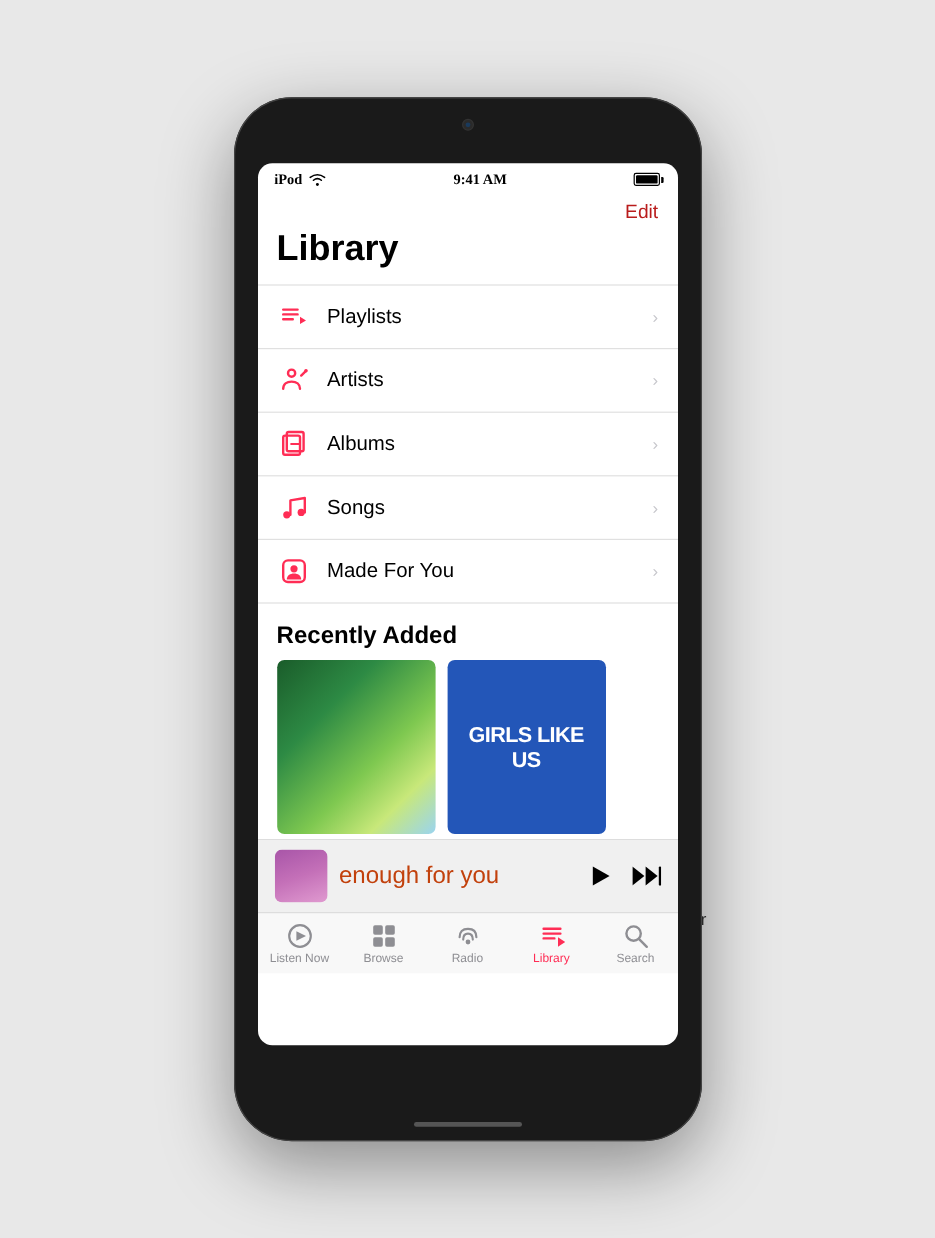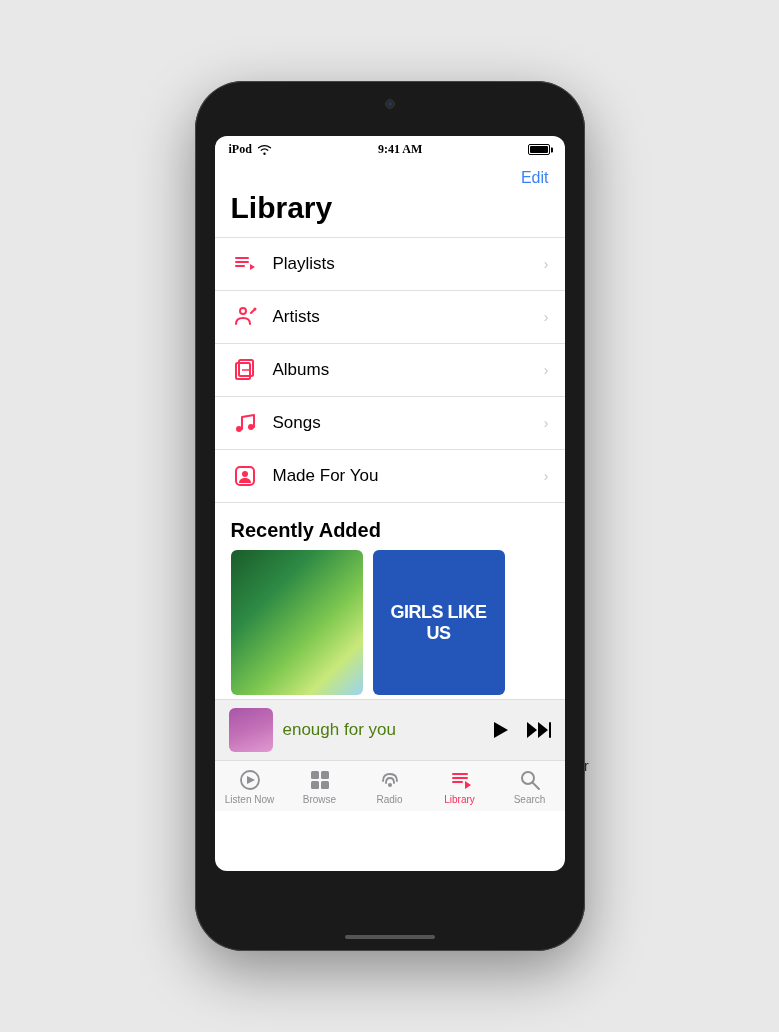--- a/index.html
+++ b/index.html
@@ -185,21 +185,21 @@
     }
 
     
     .header {
       padding: 8px 16px 4px;
       display: flex;
       justify-content: flex-end;
       flex-shrink: 0;
     }
     .edit-btn {
-      color: #3b82f6;
+      color: #b91c1c;
       font-size: 16px;
       background: none;
       border: none;
       cursor: pointer;
       padding: 0;
     }
 
     
     .page-title {
       padding: 0 16px 12px;
@@ -306,23 +306,23 @@
       align-items: center;
       justify-content: center;
     }
     .player-art-inner {
       width: 100%;
       height: 100%;
       background: linear-gradient(160deg, #a855a8 0%, #c470b8 50%, #e09ad0 100%);
     }
     .player-info {
       flex: 1;
-      font-size: 17px;
+      font-size: 20px;
       font-weight: 500;
-      color: #4d7c0f;
+      color: #c2410c;
     }
     .player-controls {
       display: flex;
       align-items: center;
       gap: 16px;
     }
     .play-btn {
       font-size: 22px;
       color: #000;
       cursor: pointer;

